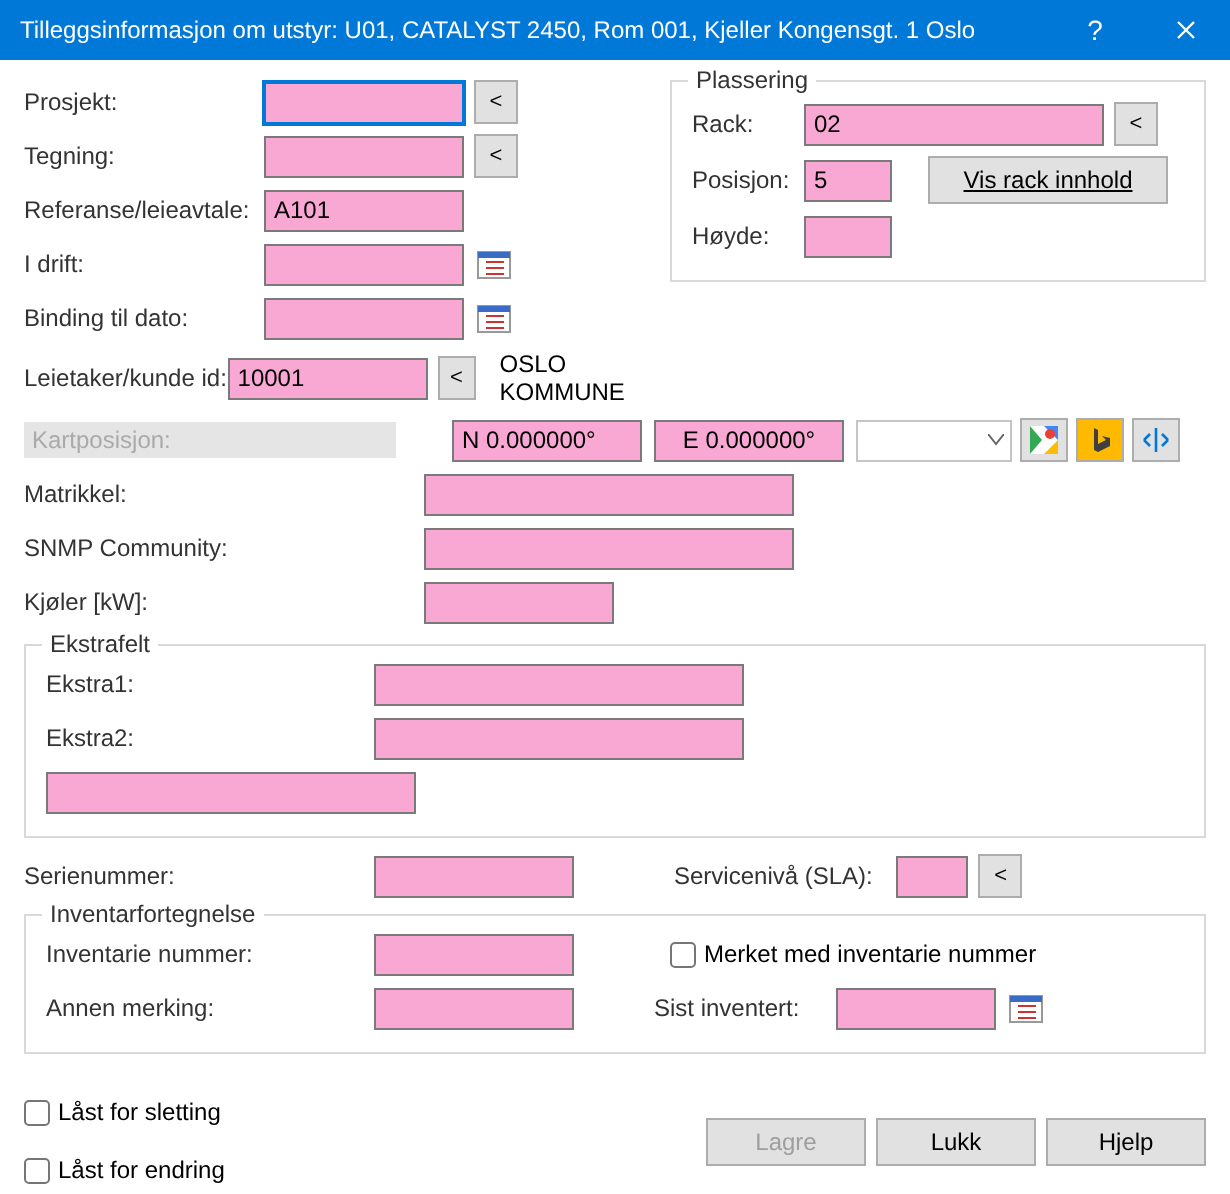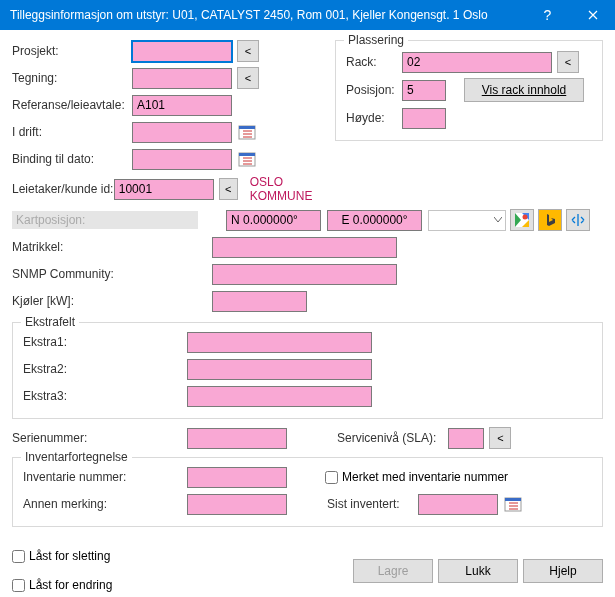--- a/index.html
+++ b/index.html
@@ -18,21 +18,21 @@
 .w100 { width: 100px; }
 .w185 { width: 185px; }
 .btn-small { width: 22px; height: 22px; border: 1px solid #adadad; background: #e1e1e1; margin-left: 5px; display: flex; align-items: center; justify-content: center; font-size: 11px; cursor: pointer; }
 .cal-icon { width: 18px; height: 18px; margin-left: 6px; display: inline-block; }
 .fieldset { border: 1px solid #d9d9d9; padding: 8px 10px 6px 10px; position: relative; margin-bottom: 8px; }
 .fieldset-lbl { position: absolute; top: -8px; left: 8px; background: #fff; padding: 0 4px; color: #333; }
 .plassering { position: absolute; top: 10px; right: 12px; width: 268px; border: 1px solid #d9d9d9; padding: 10px 10px 6px 10px; }
 .plassering .lbl { width: 56px; }
 .btn { border: 1px solid #adadad; background: #e1e1e1; height: 24px; padding: 0 14px; font-family: inherit; font-size: 12px; cursor: pointer; }
 .btn.disabled { color: #9e9e9e; }
-.link { color: #be185d; margin-left: 12px; }
+.link { color: #000000; margin-left: 12px; }
 .chk { display: flex; align-items: center; gap: 4px; }
 .chk input { width: 13px; height: 13px; }
 .footer { display: flex; align-items: center; padding: 6px 12px 10px 12px; border-top: none; }
 .footer-left { flex: 1; display: flex; flex-direction: column; gap: 15px; }
 .footer-btns { display: flex; gap: 5px; }
 .footer-btns .btn { width: 80px; }
 .icon-btn { width: 24px; height: 22px; border: 1px solid #adadad; background: #e1e1e1; margin-left: 4px; display: flex; align-items: center; justify-content: center; }
 .combo { border: 1px solid #c5c5c5; height: 21px; width: 78px; background: #fff; display: flex; align-items: center; justify-content: flex-end; padding-right: 3px; color: #666; }
 .left-col { width: 322px; }
 </style>
@@ -147,39 +147,38 @@
     <span class="fieldset-lbl">Ekstrafelt</span>
     <div class="row">
       <span class="lbl" style="width:164px;">Ekstra1:</span>
       <input class="txt w185" style="">
     </div>
     <div class="row">
       <span class="lbl" style="width:164px;">Ekstra2:</span>
       <input class="txt w185" style="">
     </div>
     <div class="row">
-      <span class="lbl" style="width:164px;">Ekstra3:</span>
       <input class="txt w185" style="">
     </div>
   </div>
 
   <div class="row" style="margin-top:4px;">
     <span class="lbl" style="width:175px;">Serienummer:</span>
     <input class="txt w100" style="">
     <span class="lbl" style="width:auto; margin-left:50px;">Servicenivå (SLA):</span>
     <input class="txt" style="width: 36px; margin-left: 12px;">
     <div class="btn-small">&lt;</div>
   </div>
 
   <div class="fieldset" style="margin-top:8px;">
     <span class="fieldset-lbl">Inventarfortegnelse</span>
     <div class="row">
       <span class="lbl" style="width:164px;">Inventarie nummer:</span>
       <input class="txt w100" style="">
-      <label class="chk" style="margin-left:38px;">
+      <label class="chk" style="margin-left:48px;">
         <input type="checkbox" style="">
         <span>Merket med inventarie nummer</span>
       </label>
     </div>
     <div class="row">
       <span class="lbl" style="width:164px;">Annen merking:</span>
       <input class="txt w100" style="">
       <span class="lbl" style="width:auto; margin-left:40px;">Sist inventert:</span>
       <input class="txt w80" style="margin-left: 18px;">
       <span class="cal-icon">

